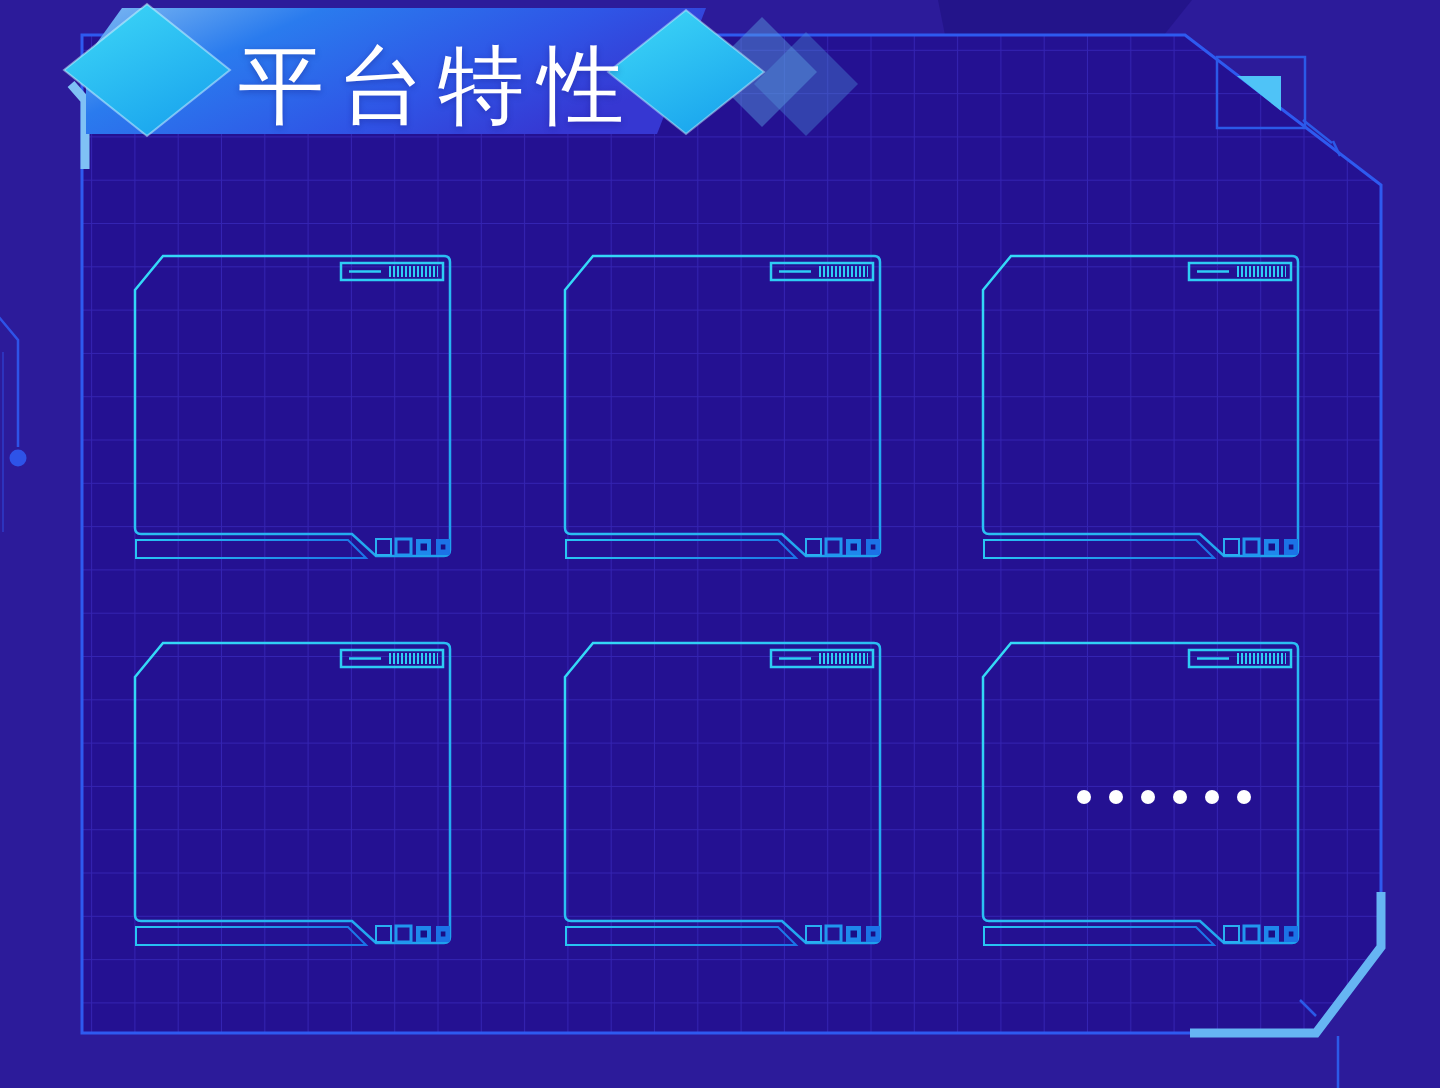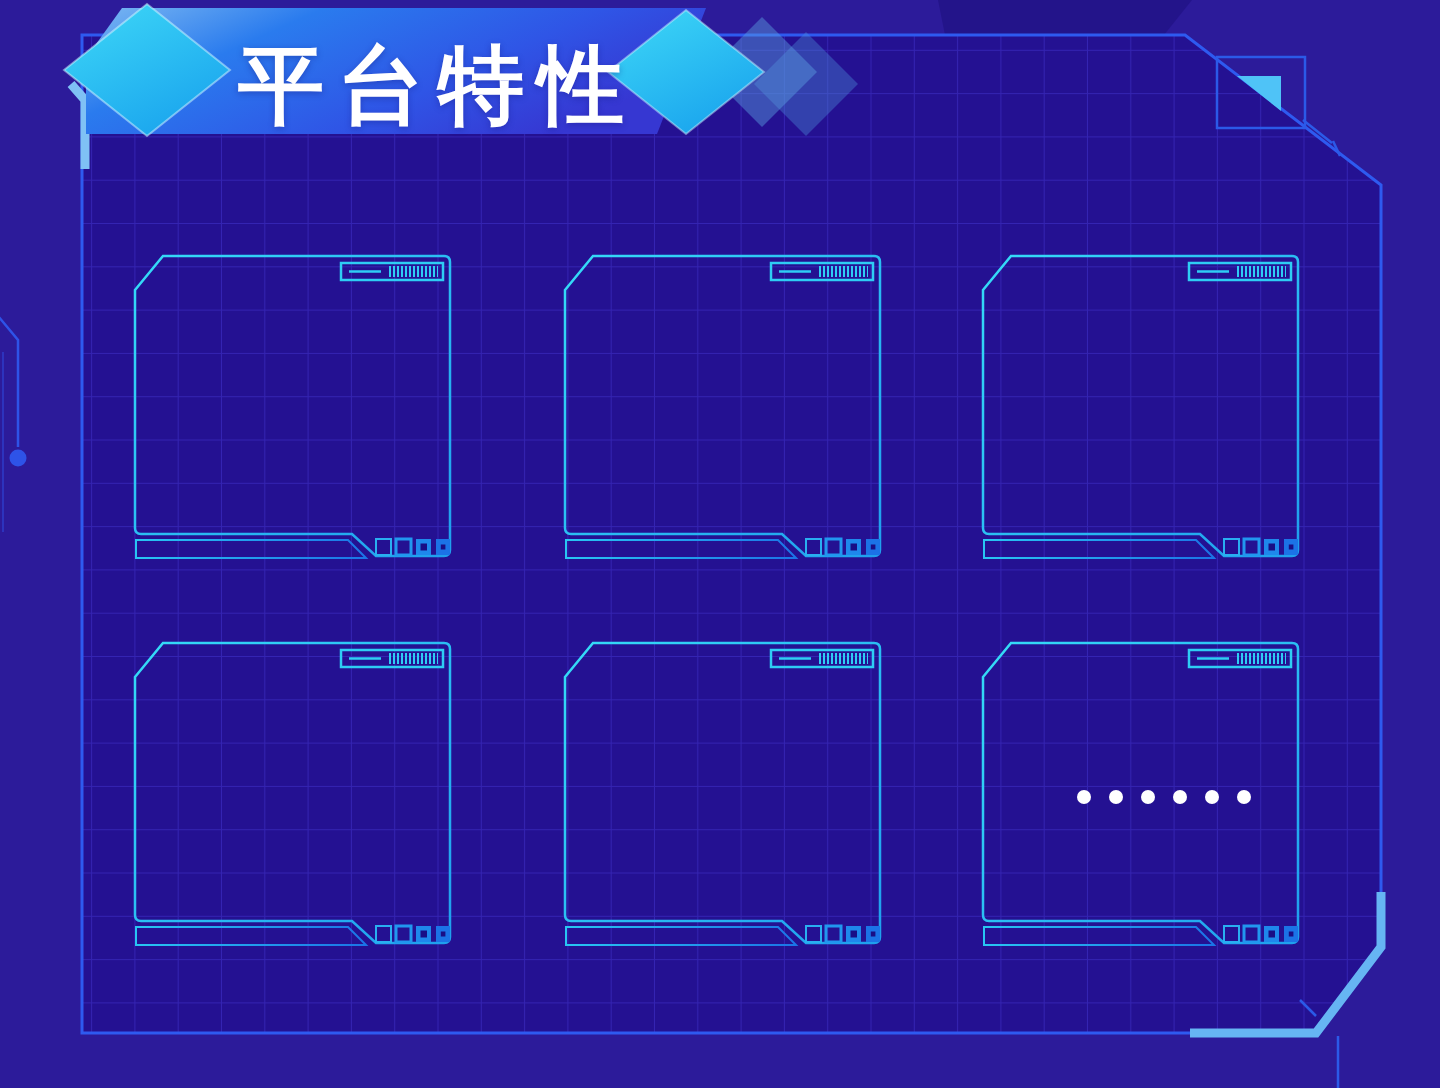--- a/index.html
+++ b/index.html
@@ -9,21 +9,21 @@
     overflow:hidden;
     position:relative;
     font-family:"Liberation Sans", sans-serif;
   }
   #bg-svg{position:absolute;left:0;top:0;z-index:0;}
   #banner-svg{position:absolute;left:0;top:0;z-index:3;pointer-events:none;}
   .page-title{
     position:absolute;left:238px;top:30px;z-index:4;
     width:400px;height:110px;
     color:#ffffff;
-    font-size:86px;font-weight:700;
+    font-size:86px;font-weight:400;
     letter-spacing:14px;line-height:110px;
     white-space:nowrap;
     text-shadow:0 2px 6px rgba(20,20,120,.35);
   }
   .card{
     position:absolute;width:320px;height:310px;z-index:2;
   }
   .card svg{display:block;width:320px;height:310px;}
   .c1{left:133px;top:254px;}
   .c2{left:563px;top:254px;}

